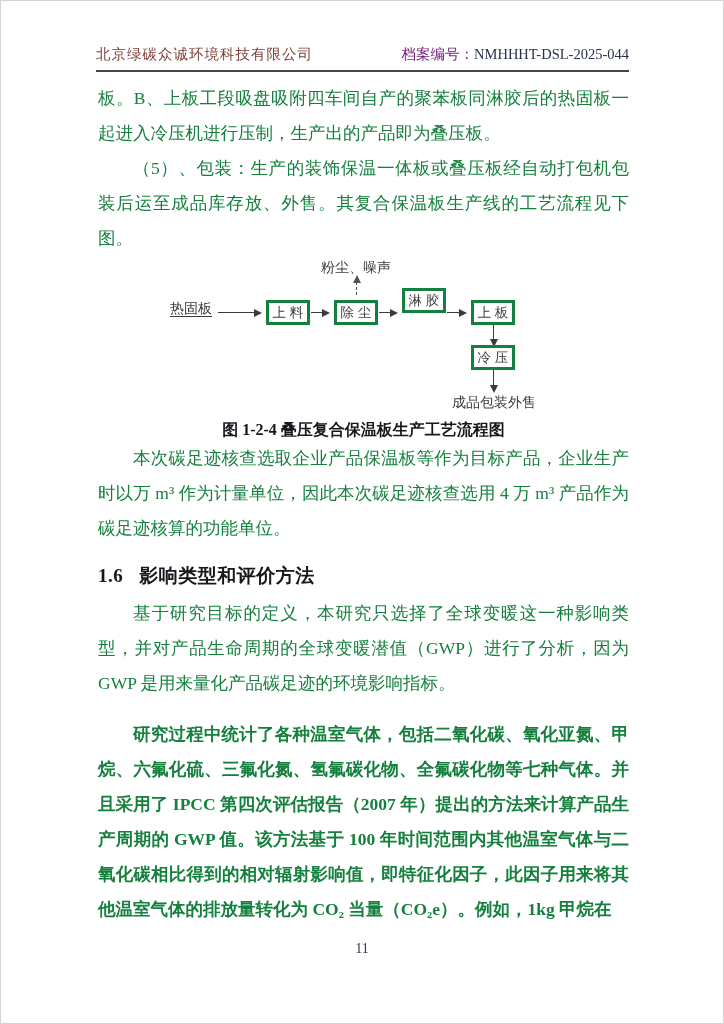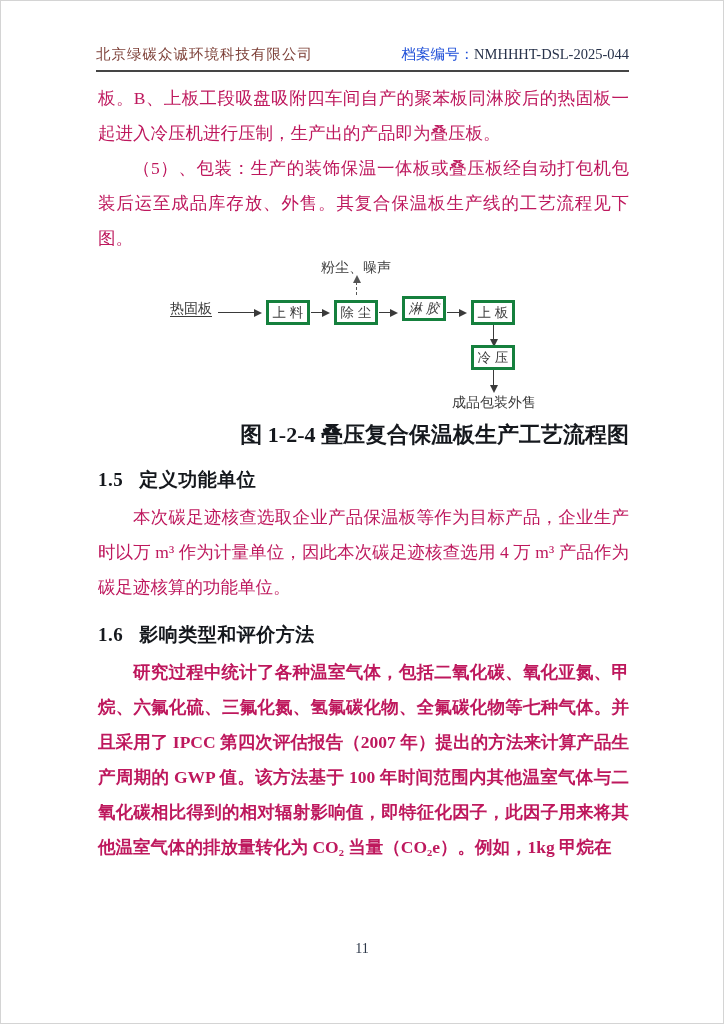--- a/index.html
+++ b/index.html
@@ -24,36 +24,36 @@
     top: 44px;
     display: flex;
     justify-content: space-between;
     align-items: flex-end;
     padding-bottom: 6px;
     border-bottom: 2px solid #454545;
     font-size: 14.5px;
   }
   .header .company { color: #7d4038; letter-spacing: 1px; }
   .header .archive { color: #27324a; }
-  .header .archive .lbl { color: #1d4ed8; }
+  .header .archive .lbl { color: #701a75; }
   .header .archive .no  { color: #27324a; font-family: "Liberation Serif", serif; }
 
   
   .content {
     position: absolute;
     left: 97px;
     right: 94px;
     top: 80px;
     color: #333e52;
   }
   .para {
     font-size: 17.5px;
     line-height: 35px;
     text-align: justify;
-    color: #be185d;
+    color: #15803d;
   }
   .para.indent { text-indent: 2em; }
   .para.mt { margin-top: 16px; font-weight: bold; }
 
   
   .flowchart {
     position: relative;
     width: 535px;
     height: 156px;
     font-family: "Liberation Sans", "DejaVu Sans", sans-serif;
@@ -83,23 +83,23 @@
   }
   .dasharrow { position: absolute; width: 0; border-left: 1px dashed #555; }
   .dasharrow::before {
     content: ''; position: absolute; left: -4px; top: -7px;
     border-bottom: 8px solid #555;
     border-left: 4px solid transparent; border-right: 4px solid transparent;
   }
 
   .fig-caption {
     margin-top: 8px;
-    text-align: right;
+    text-align: center;
     font-weight: bold;
-    font-size: 22px;
+    font-size: 16px;
     color: #15181d;
   }
 
   .sec-heading {
     margin-top: 17px;
     font-size: 19px;
     font-weight: bold;
     color: #15181d;
     letter-spacing: 0.5px;
   }
@@ -139,41 +139,39 @@
 
       <span class="fc-label fc-input" style="left:72px; top:44px;">热固板</span>
 
       <span class="harrow" style="left:120px; top:56px; width:42px;"></span>
       <div class="fc-box" style="left:168px; top:44px;">上 料</div>
 
       <span class="harrow" style="left:213px; top:56px; width:17px;"></span>
       <div class="fc-box" style="left:236px; top:44px;">除 尘</div>
 
       <span class="harrow" style="left:281px; top:56px; width:17px;"></span>
-      <div class="fc-box" style="left:304px; top:40px;font-style:italic;">淋 胶</div>
+      <div class="fc-box" style="left:304px; top:32px;">淋 胶</div>
 
       <span class="harrow" style="left:349px; top:56px; width:18px;"></span>
       <div class="fc-box" style="left:373px; top:44px;">上 板</div>
 
       <span class="varrow" style="left:395px; top:69px; height:20px;"></span>
       <div class="fc-box" style="left:373px; top:89px;">冷 压</div>
 
       <span class="varrow" style="left:395px; top:114px; height:21px;"></span>
       <span class="fc-label" style="left:354px; top:138px;">成品包装外售</span>
     </div>
 
     <div class="fig-caption">图 1-2-4 叠压复合保温板生产工艺流程图</div>
 
-    <div class="sec-heading">
-      <span class="num">1.5</span><span>定义功能单位</span>
-    </div>
     <p class="para indent">本次碳足迹核查选取企业产品保温板等作为目标产品，企业生产时以万 m³ 作为计量单位，因此本次碳足迹核查选用 4 万 m³ 产品作为碳足迹核算的功能单位。</p>
 
     <div class="sec-heading">
       <span class="num">1.6</span><span>影响类型和评价方法</span>
     </div>
+    <p class="para indent">基于研究目标的定义，本研究只选择了全球变暖这一种影响类型，并对产品生命周期的全球变暖潜值（GWP）进行了分析，因为 GWP 是用来量化产品碳足迹的环境影响指标。</p>
     <p class="para indent mt">研究过程中统计了各种温室气体，包括二氧化碳、氧化亚氮、甲烷、六氟化硫、三氟化氮、氢氟碳化物、全氟碳化物等七种气体。并且采用了 IPCC 第四次评估报告（2007 年）提出的方法来计算产品生产周期的 GWP 值。该方法基于 100 年时间范围内其他温室气体与二氧化碳相比得到的相对辐射影响值，即特征化因子，此因子用来将其他温室气体的排放量转化为 CO₂ 当量（CO₂e）。例如，1kg 甲烷在</p>
 
   </div>
 
   <div class="footer">11</div>
 
 </div>
 
 </body></html>

